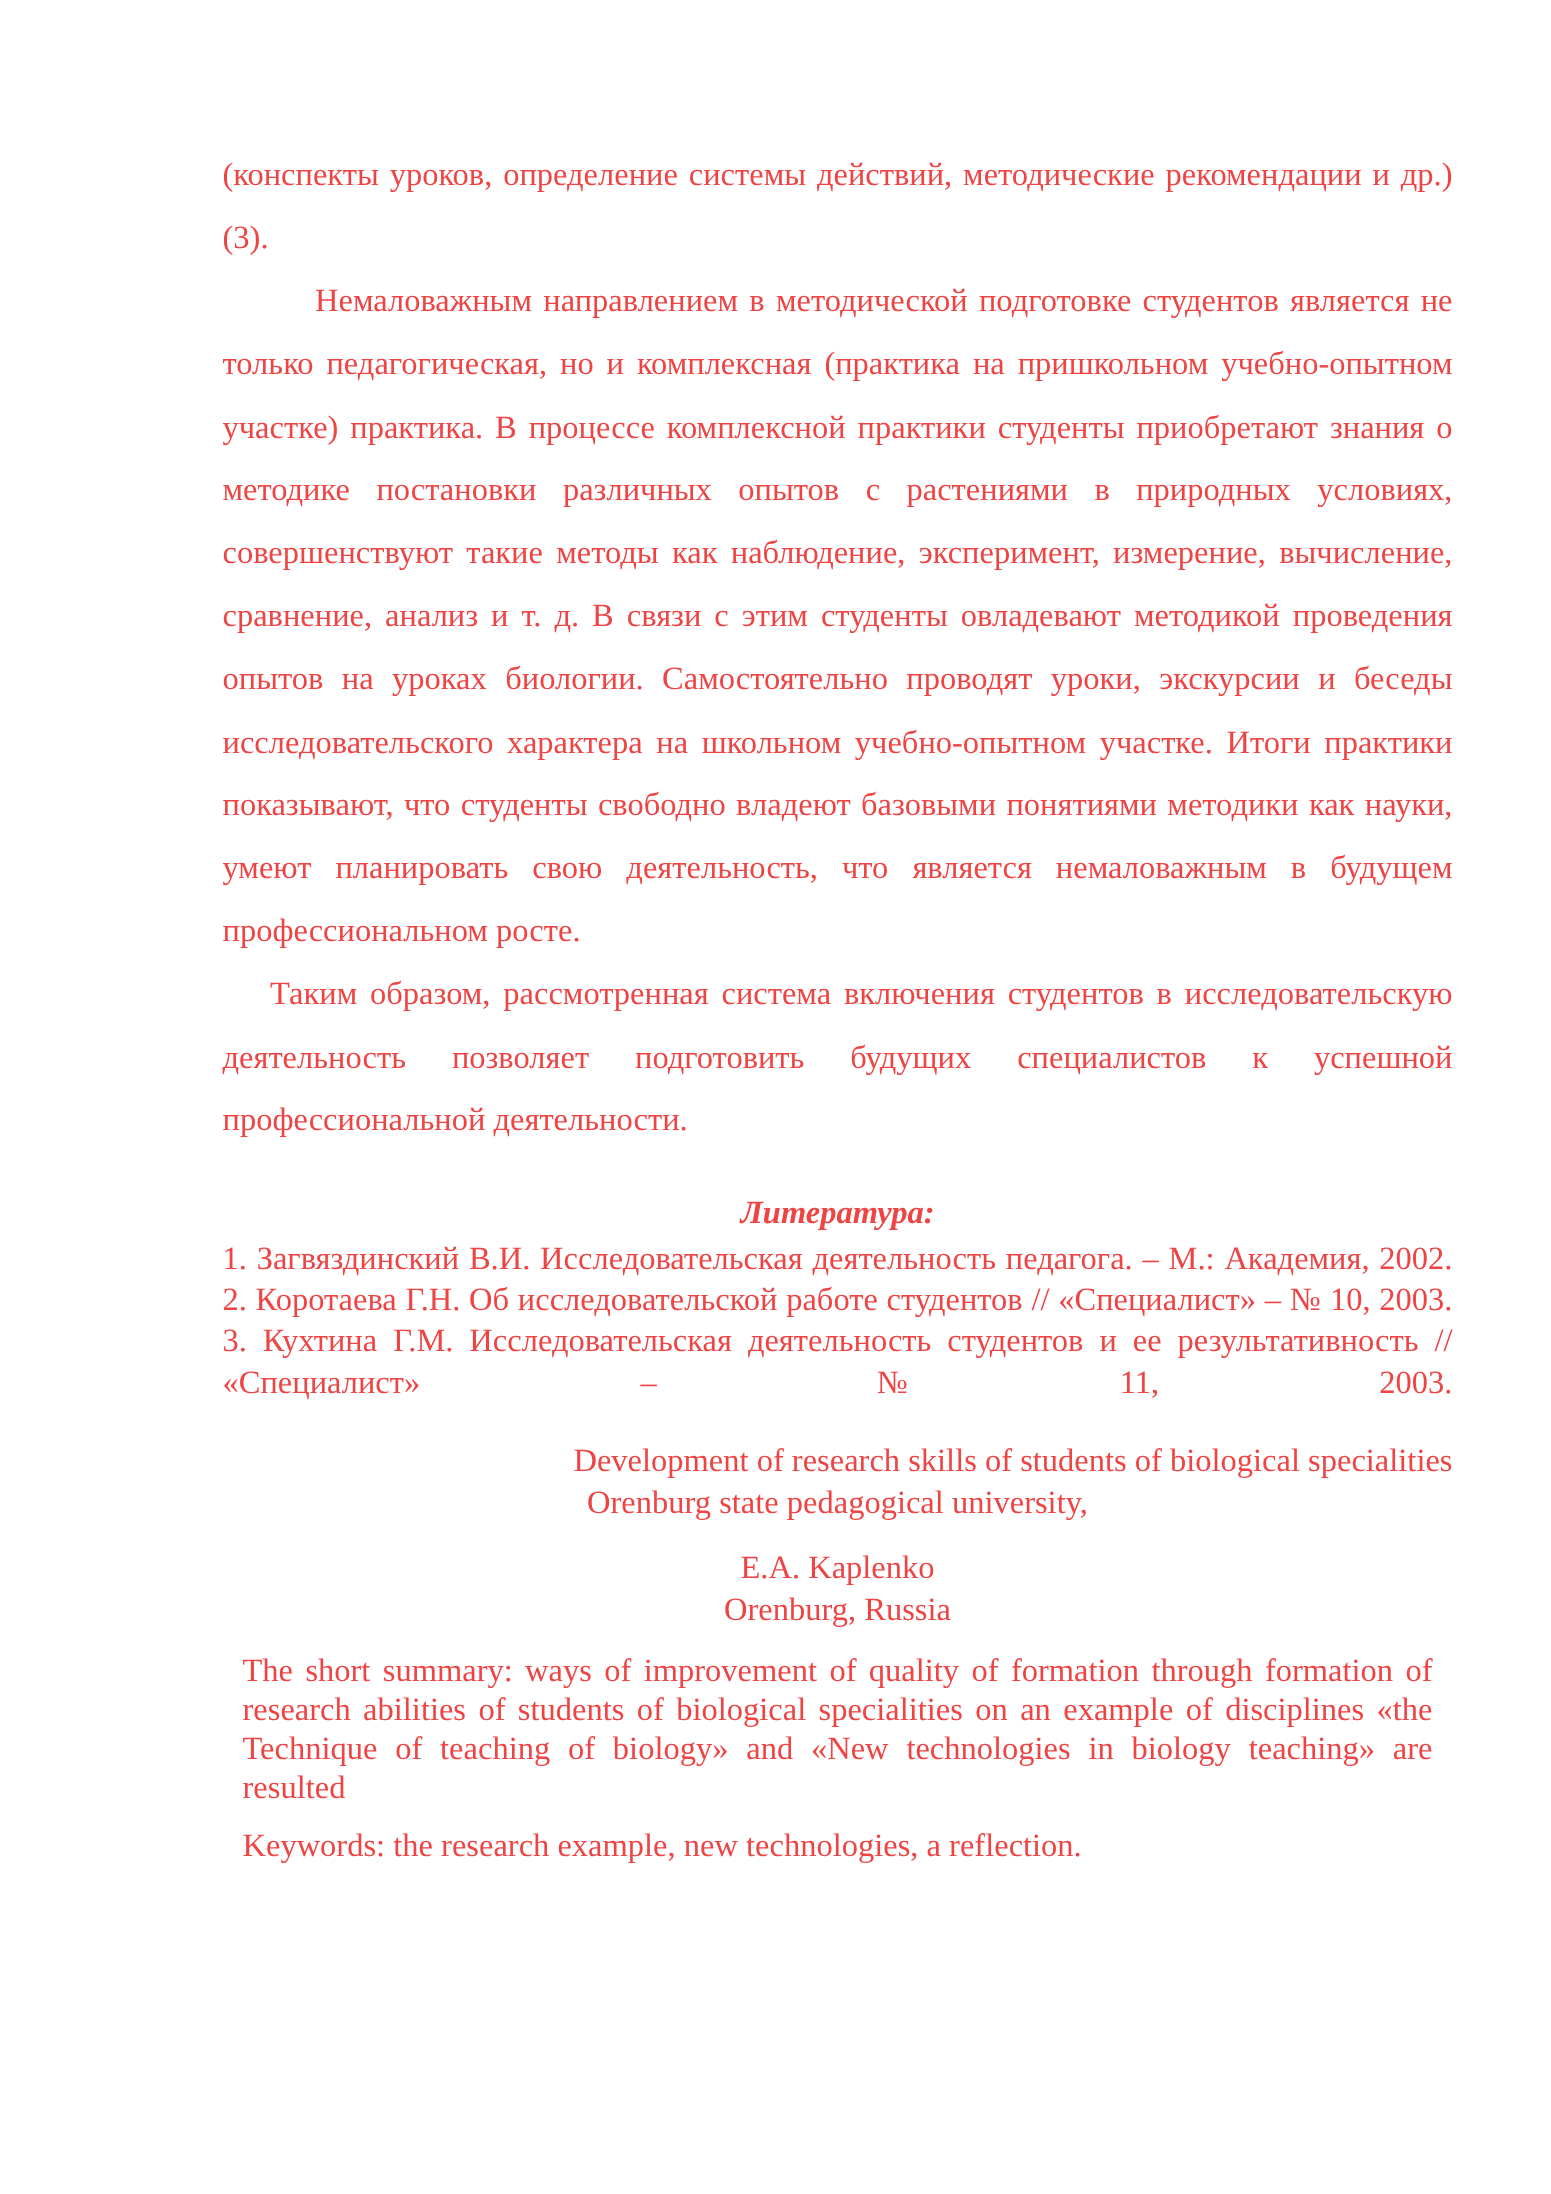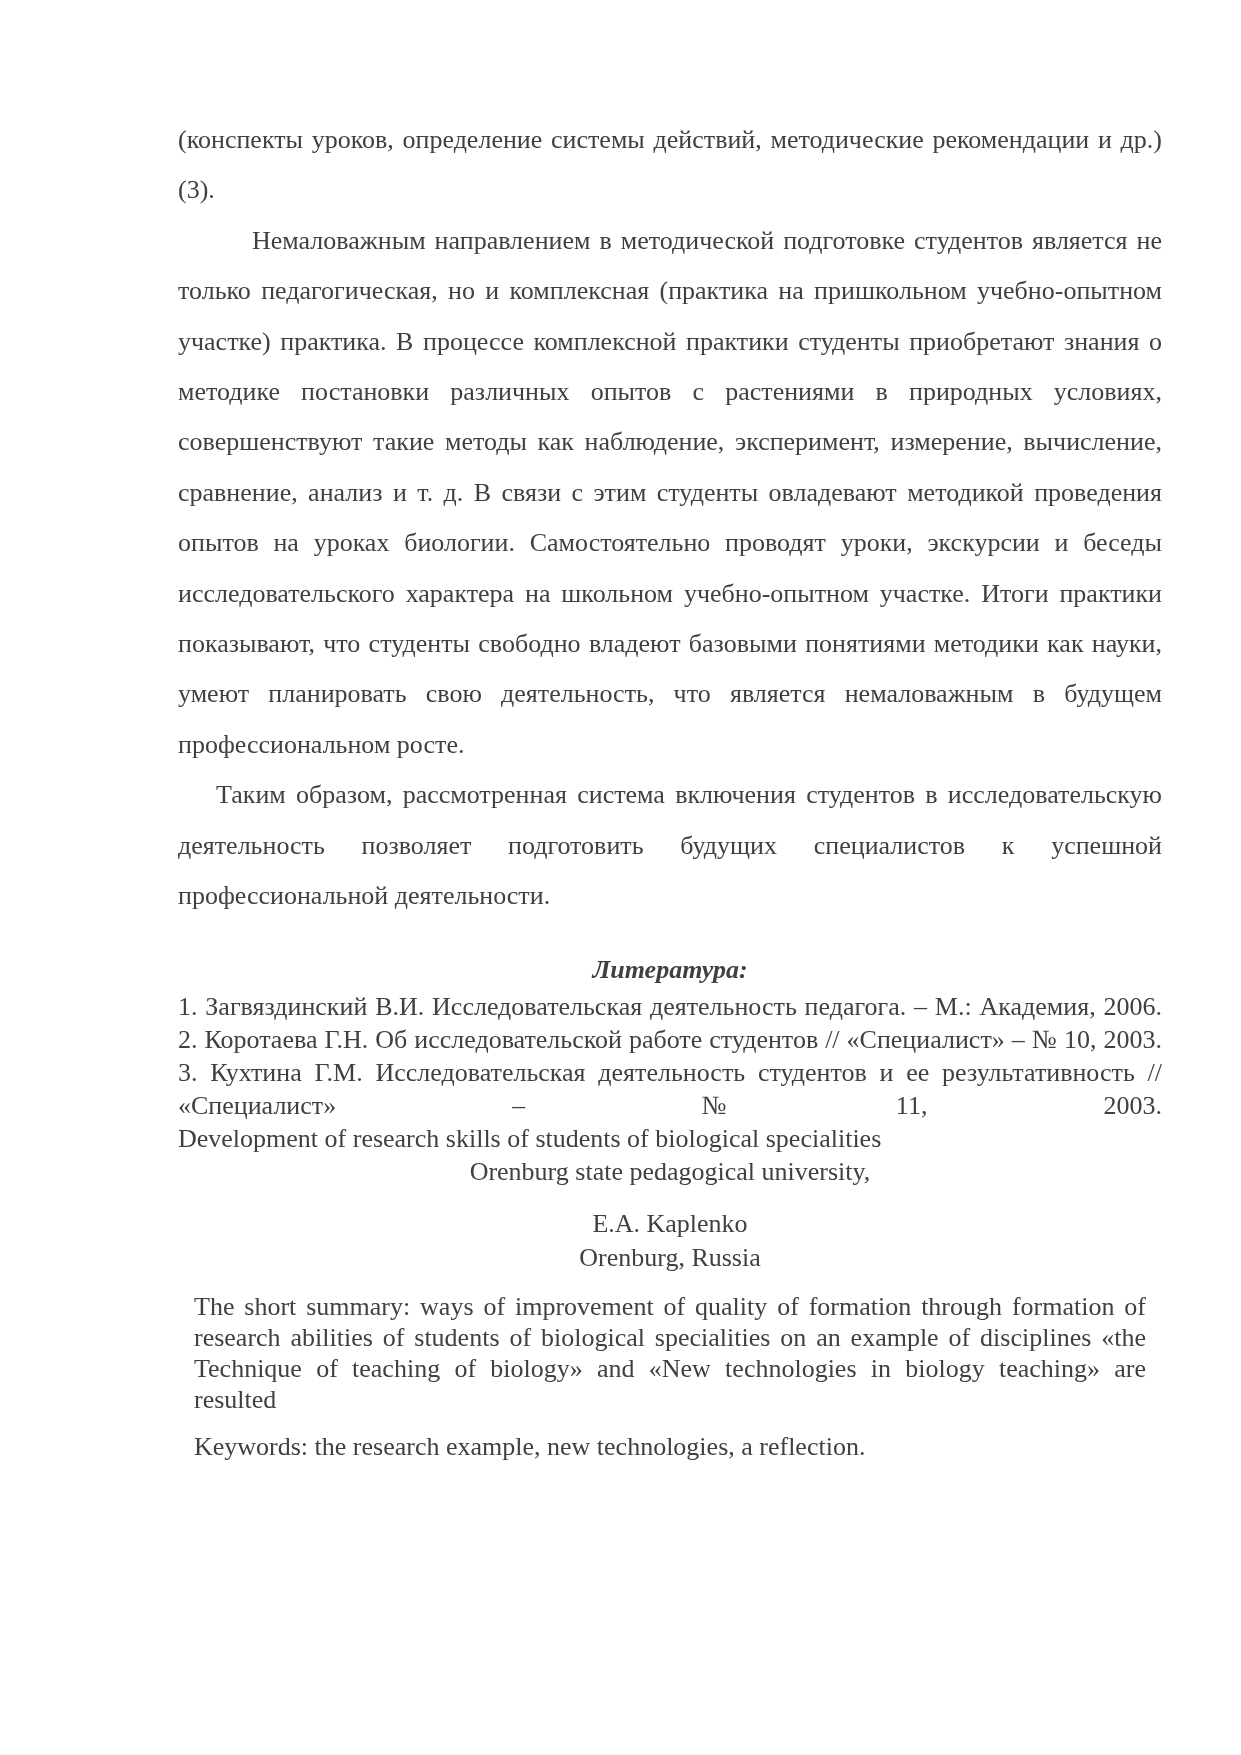--- a/index.html
+++ b/index.html
@@ -1,41 +1,41 @@
 <!DOCTYPE html>
 <html><head>
 <meta charset="utf-8">
 <style>
   html, body { margin: 0; padding: 0; background: #ffffff; }
   body { width: 1241px; height: 1755px; position: relative; overflow: hidden; }
-  .page { position: absolute; left: 178px; top: 115px; width: 984px; color: #404040; font-family: "Liberation Serif", serif; }
+  .page { position: absolute; left: 178px; top: 115px; width: 984px; color: #ef4444; font-family: "Liberation Serif", serif; }
   .body-text p { margin: 0; font-size: 26px; line-height: 50.4px; text-align: justify; text-align-last: auto; }
   .indent1 { text-indent: 74px; }
   .indent2 { text-indent: 38px; }
   .lit-title { text-align: center; font-weight: bold; font-style: italic; font-size: 26px; margin-top: 28px; height: 40px; line-height: 40px; }
   .refs p { margin: 0; font-size: 26px; line-height: 33px; text-align: justify; text-align-last: justify; }
-  .en-title { text-align: left; font-size: 26px; line-height: 33px; }
+  .en-title { text-align: right; font-size: 26px; line-height: 33px; margin-top: 30px; }
   .en-center { text-align: center; font-size: 26px; line-height: 34px; }
   .en-author { margin-top: 18px; }
   .en-body p { margin: 16px; font-size: 26px; line-height: 31px; text-align: justify; }
 </style>
 </head>
 <body>
 
 <div class="page">
   <div class="body-text">
     <p>(конспекты уроков, определение системы действий, методические рекомендации и др.) (3).</p>
     <p class="indent1" style="margin-top:0">Немаловажным направлением в методической подготовке студентов является не только педагогическая, но  и комплексная (практика на пришкольном учебно-опытном участке) практика. В процессе комплексной практики студенты приобретают знания о методике постановки различных опытов с растениями в природных условиях, совершенствуют такие методы как наблюдение, эксперимент, измерение, вычисление, сравнение, анализ и т. д. В связи с этим студенты овладевают методикой проведения опытов на уроках биологии. Самостоятельно проводят уроки, экскурсии и беседы исследовательского характера на школьном учебно-опытном участке. Итоги практики показывают, что студенты свободно владеют базовыми понятиями методики как науки, умеют планировать свою деятельность, что является немаловажным в будущем профессиональном росте.</p>
     <p class="indent2">Таким образом, рассмотренная система включения студентов в исследовательскую деятельность позволяет подготовить будущих специалистов к успешной профессиональной деятельности.</p>
   </div>
 
   <div class="lit-title">Литература:</div>
 
   <div class="refs">
-    <p>1. Загвяздинский В.И. Исследовательская деятельность педагога. – М.: Академия, 2006.</p>
+    <p>1. Загвяздинский В.И. Исследовательская деятельность педагога. – М.: Академия, 2002.</p>
     <p>2. Коротаева Г.Н. Об исследовательской работе студентов //  «Специалист» – № 10, 2003.</p>
     <p>3. Кухтина Г.М. Исследовательская деятельность студентов и ее результативность // «Специалист» – №11, 2003.</p>
   </div>
 
   <div class="en-title">Development of research skills of students of biological specialities</div>
   <div class="en-center">Orenburg state pedagogical university,</div>
   <div class="en-center en-author">E.A. Kaplenko</div>
   <div class="en-center">Orenburg, Russia</div>
 
   <div class="en-body">

